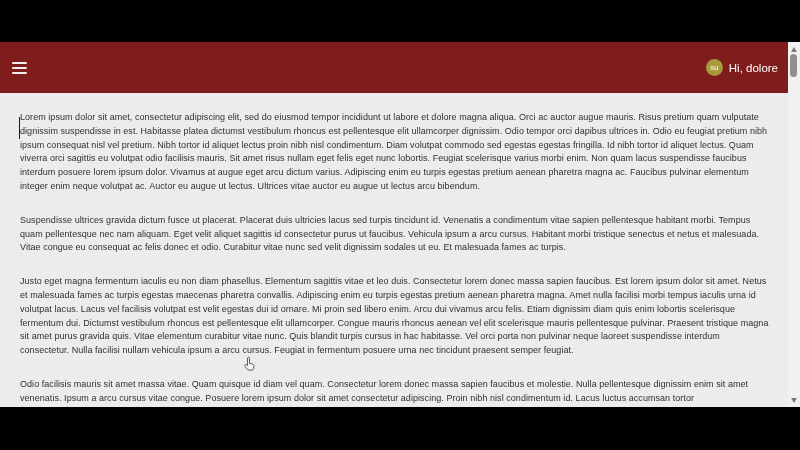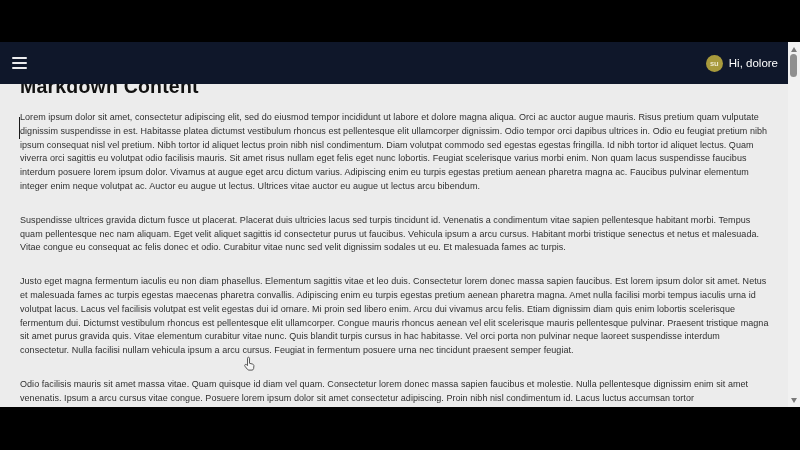--- a/index.html
+++ b/index.html
@@ -7,21 +7,21 @@
        font-family:"Liberation Sans","DejaVu Sans",sans-serif;}
   .screen{position:relative;width:800px;height:450px;background:#000;overflow:hidden;}
 
   .letterbox{position:absolute;left:0;width:800px;background:#000;}
   .letterbox.top{top:0;height:42px;}
   .letterbox.bottom{top:407px;height:43px;}
 
   
   .page{position:absolute;left:0;top:42px;width:788px;height:365px;background:#ececec;overflow:hidden;}
 
-  header.appbar{position:absolute;left:0;top:0;width:788px;height:42px;background:#0f172a;
+  header.appbar{position:absolute;left:0;top:0;width:788px;height:51px;background:#7f1d1d;
        display:flex;align-items:center;justify-content:space-between;box-sizing:border-box;
        padding:0 10px 0 12px;}
   .hamburger{width:15px;height:12px;display:flex;flex-direction:column;justify-content:space-between;cursor:pointer;}
   .hamburger span{display:block;height:2px;width:15px;background:rgba(255,255,255,.92);border-radius:1px;}
   .user{display:flex;align-items:center;gap:6px;}
   .avatar{width:17px;height:17px;border-radius:50%;background:#a89a3c;color:#ece7c8;
        font-size:7.5px;font-weight:bold;display:flex;align-items:center;justify-content:center;}
   .greeting{color:#fff;font-size:11.5px;}
 
   .content{padding:0 19px 0 20px;color:#303030;}

